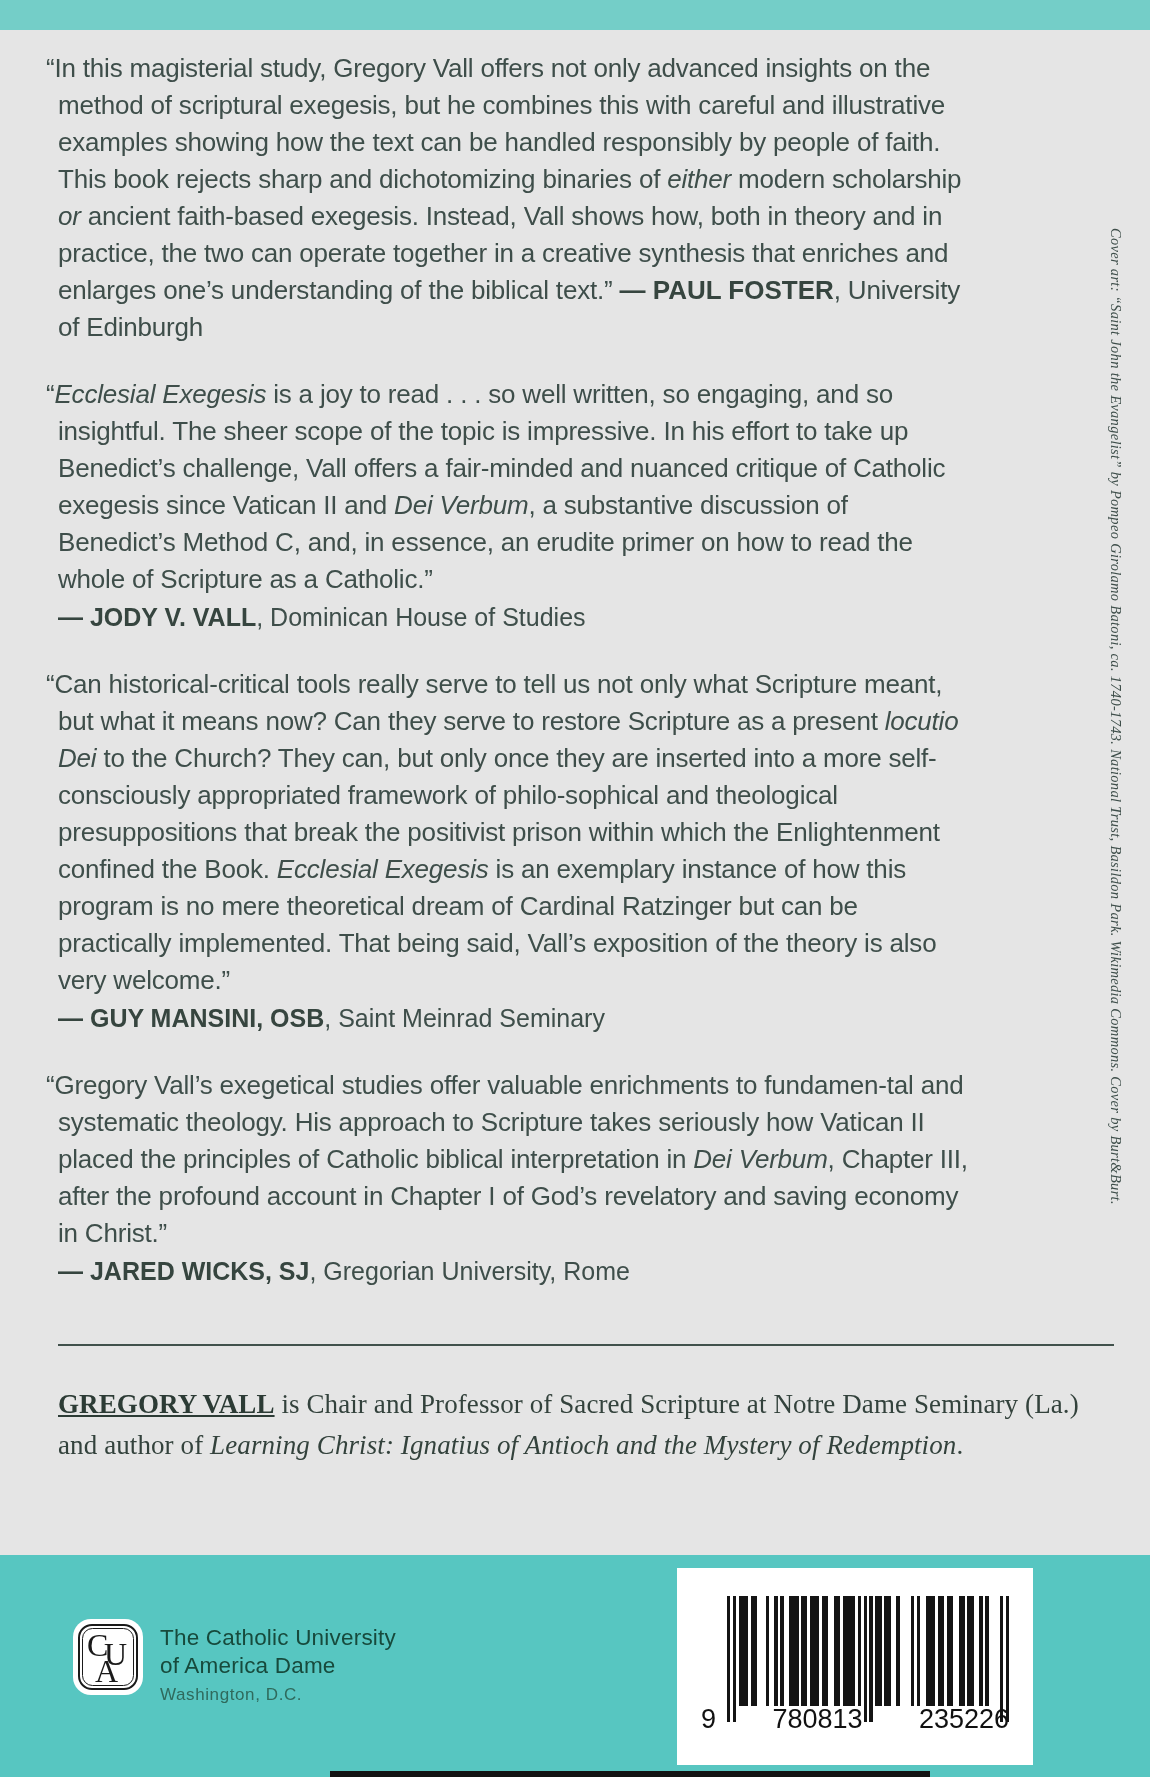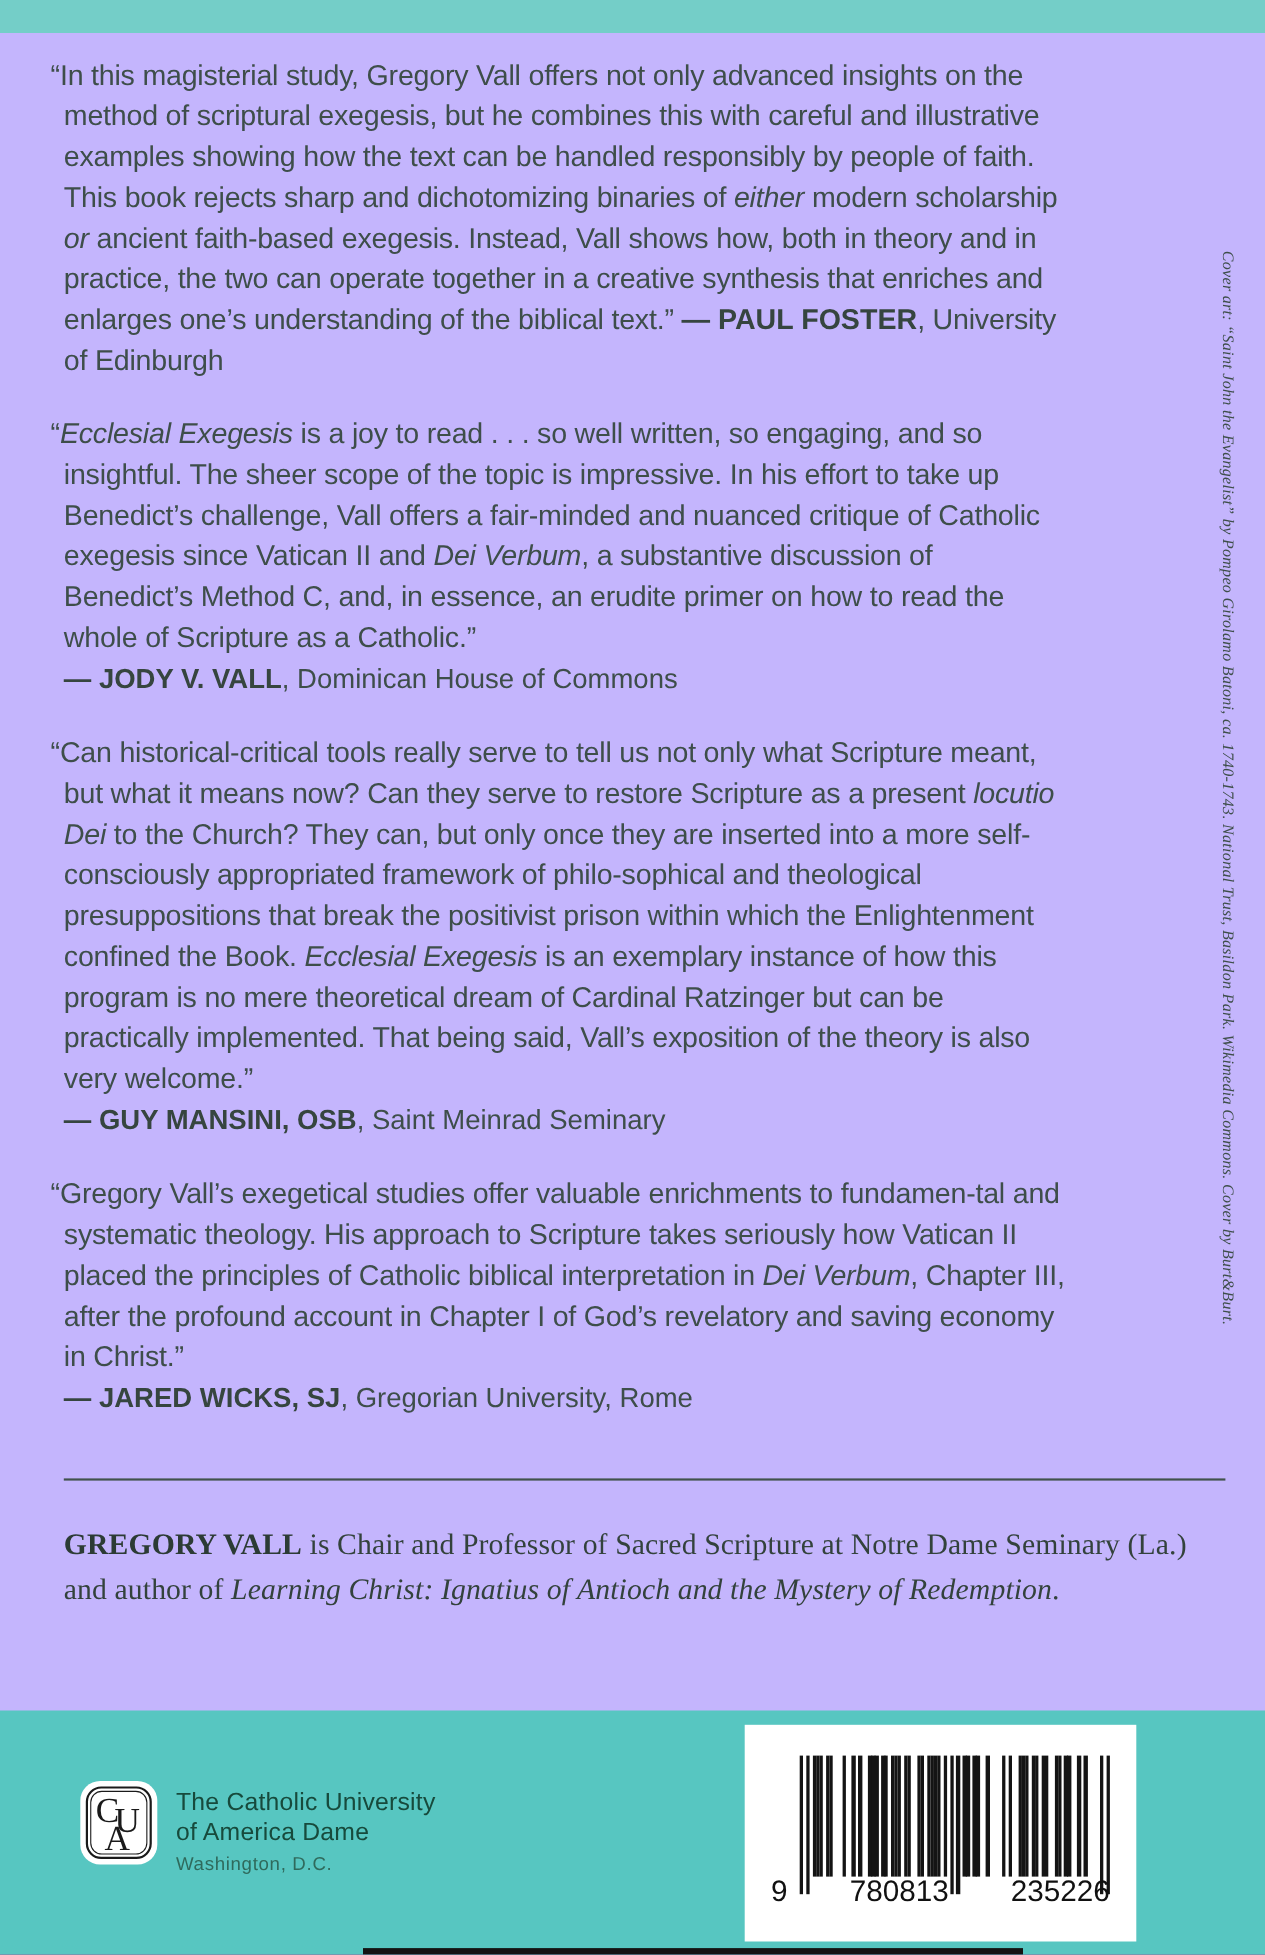--- a/index.html
+++ b/index.html
@@ -1,18 +1,18 @@
 <!DOCTYPE html>
 <html><head>
 <meta charset="utf-8">
 <style>
   html,body{margin:0;padding:0;background:#333;}
   .cover{
     position:relative;width:1150px;height:1777px;overflow:hidden;
-    background:#c4b5fd;
+    background:#e5e5e5;
     font-family:"Liberation Sans",sans-serif;
     color:#3e4e4a;
   }
   .top-strip{position:absolute;top:0;left:0;width:100%;height:30px;background:#74cec8;}
   .bottom-band{position:absolute;top:1555px;left:0;width:100%;height:222px;background:#57c6c1;}
 
   .main{position:absolute;top:50px;left:46px;width:1072px;}
   .quote{margin:0 0 30px 0;}
   .quote-text{
     margin:0;width:912px;font-size:26px;line-height:37px;letter-spacing:-0.2px;
@@ -21,21 +21,21 @@
   .attr-line{margin:1px 0 0 0;width:912px;font-size:25px;line-height:37px;padding-left:12px;}
   .quote-text em,.bio em{font-style:italic;font-weight:inherit;}
   .quote-text strong,.attr-line strong{font-weight:700;color:#36453f;letter-spacing:0;}
 
   .rule{border:0;border-top:2px solid #41514c;margin:54px 0 0 12px;width:1056px;}
 
   .bio{
     font-family:"Liberation Serif",serif;font-size:27px;line-height:41px;
     color:#33423c;margin:38px 0 0 0;padding-left:12px;width:1058px;letter-spacing:0.1px;
   }
-  .bio strong{font-weight:700;color:#2c3b35;}
+  .bio strong{font-weight:700;color:#2c3b35;text-decoration:underline;}
 
   .credit{
     position:absolute;top:228px;right:26px;
     writing-mode:vertical-rl;
     font-family:"Liberation Serif",serif;font-style:italic;
     font-size:14.5px;letter-spacing:0.3px;color:#3e4e4a;
     white-space:nowrap;
   }
 
   .publisher{position:absolute;left:72px;top:1618px;display:flex;align-items:flex-start;gap:16px;}
@@ -63,21 +63,21 @@
   <div class="top-strip"></div>
 
   <div class="main">
 
     <div class="quote">
       <p class="quote-text"><span>“In this magisterial study, Gregory Vall offers not only advanced insights on the method of scriptural exegesis, but he combines this with careful and illustrative examples showing how the text can be handled responsibly by people of faith. This book rejects sharp and dichotomizing binaries of </span><em>either</em><span> modern scholarship </span><em>or</em><span> ancient faith-based exegesis. Instead, Vall shows how, both in theory and in practice, the two can operate together in a creative synthesis that enriches and enlarges one’s understanding of the biblical text.” </span><strong>— PAUL FOSTER</strong><span>, University of Edinburgh</span></p>
     </div>
 
     <div class="quote">
       <p class="quote-text"><span>“</span><em>Ecclesial Exegesis</em><span> is a joy to read . . . so well written, so engaging, and so insightful. The sheer scope of the topic is impressive. In his effort to take up Benedict’s challenge, Vall offers a fair-minded and nuanced critique of Catholic exegesis since Vatican II and </span><em>Dei Verbum</em><span>, a substantive discussion of Benedict’s Method C, and, in essence, an erudite primer on how to read the whole of Scripture as a Catholic.”</span></p>
-      <p class="attr-line"><strong>— JODY V. VALL</strong><span>, Dominican House of Commons</span></p>
+      <p class="attr-line"><strong>— JODY V. VALL</strong><span>, Dominican House of Studies</span></p>
     </div>
 
     <div class="quote">
       <p class="quote-text"><span>“Can historical-critical tools really serve to tell us not only what Scripture meant, but what it means now? Can they serve to restore Scripture as a present </span><em>locutio Dei</em><span> to the Church? They can, but only once they are inserted into a more self-consciously appropriated framework of philo-sophical and theological presuppositions that break the positivist prison within which the Enlightenment confined the Book. </span><em>Ecclesial Exegesis</em><span> is an exemplary instance of how this program is no mere theoretical dream of Cardinal Ratzinger but can be practically implemented. That being said, Vall’s exposition of the theory is also very welcome.”</span></p>
       <p class="attr-line"><strong>— GUY MANSINI, OSB</strong><span>, Saint Meinrad Seminary</span></p>
     </div>
 
     <div class="quote">
       <p class="quote-text"><span>“Gregory Vall’s exegetical studies offer valuable enrichments to fundamen-tal and systematic theology. His approach to Scripture takes seriously how Vatican II placed the principles of Catholic biblical interpretation in </span><em>Dei Verbum</em><span>, Chapter III, after the profound account in Chapter I of God’s revelatory and saving economy in Christ.”</span></p>
       <p class="attr-line"><strong>— JARED WICKS, SJ</strong><span>, Gregorian University, Rome</span></p>

